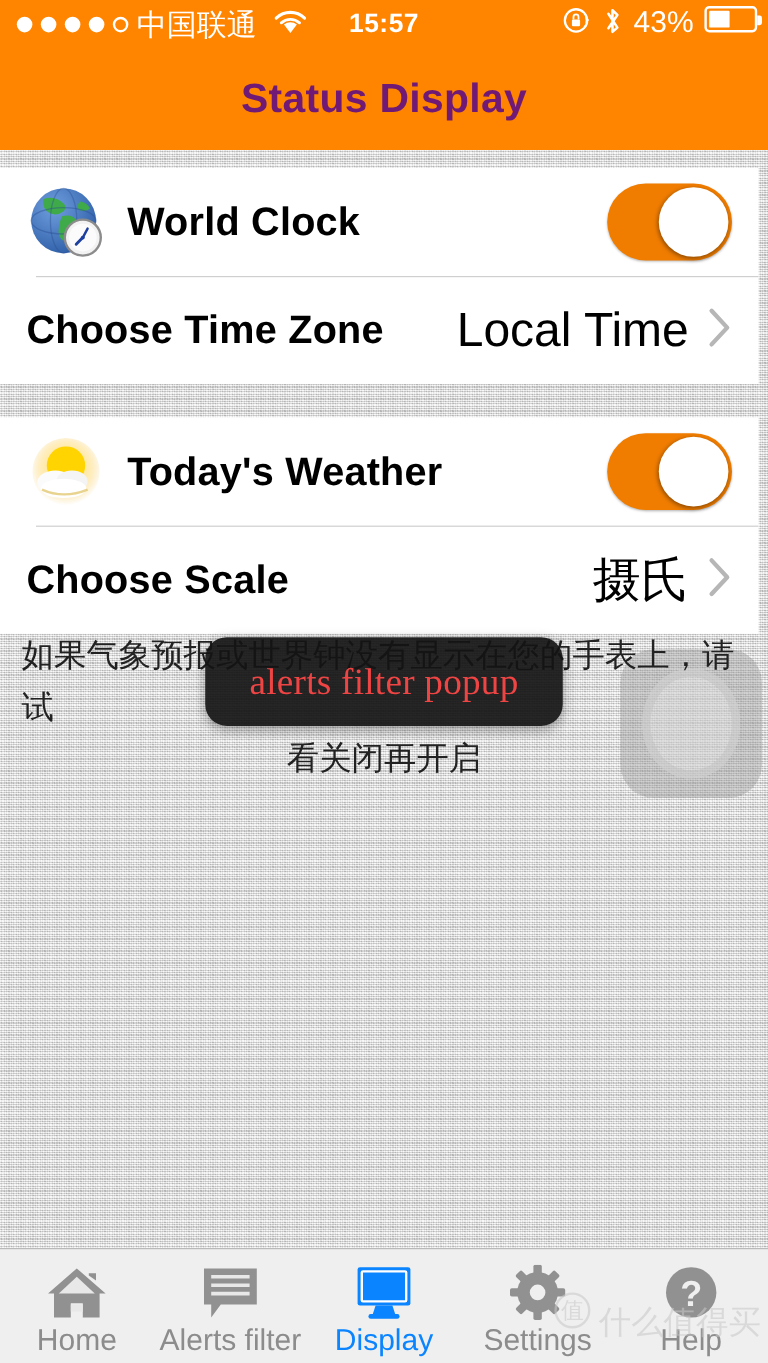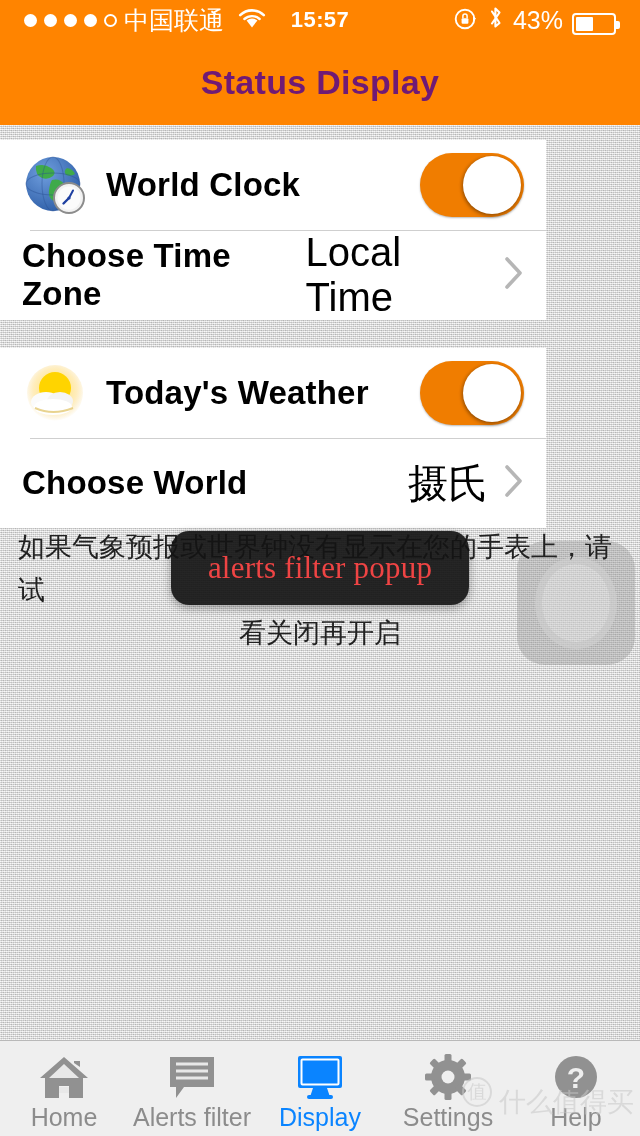--- a/index.html
+++ b/index.html
@@ -22,45 +22,45 @@
       repeating-linear-gradient(37deg, rgba(255,255,255,.25) 0 2px, rgba(140,140,140,.18) 2px 3px);
     z-index:0;
   }
 
   
   .statusbar{
     position:absolute; left:0; top:0; width:640px; height:40px;
     background:#FF8400; color:#fff; z-index:10;
     display:flex; align-items:center;
   }
-  .sb-left{ display:flex; align-items:center; gap:7px; padding-left:24px; }
+  .sb-left{ display:flex; align-items:center; gap:7px; padding-left:14px; }
   .dots{ display:flex; gap:7px; align-items:center; }
   .dot{ width:13px; height:13px; border-radius:50%; background:#fff; }
   .dot.hollow{ background:transparent; border:2px solid #fff; }
   .carrier{ font-size:25px; letter-spacing:0; line-height:1; font-family:"DejaVu Sans",sans-serif; }
   .wifi{ margin-left:6px; display:block; }
   .sb-center{ position:absolute; left:0; right:0; text-align:center;
               font-size:22px; font-weight:bold; letter-spacing:.4px; }
-  .sb-right{ margin-left:auto; display:flex; align-items:flex-end; gap:9px; padding-right:24px; }
+  .sb-right{ margin-left:auto; display:flex; align-items:flex-start; gap:9px; padding-right:9px; }
   .pct{ font-size:25px; }
   .battery{ width:44px; height:22px; border:2px solid #fff; border-radius:4px; position:relative; }
   .battery:after{ content:""; position:absolute; right:-6px; top:6px; width:4px; height:8px;
                   background:#fff; border-radius:0 2px 2px 0; }
   .battery i{ position:absolute; left:2px; top:2px; bottom:2px; width:43%; background:#fff; border-radius:1px; display:block; }
 
   
   .navbar{
     position:absolute; left:0; top:40px; width:640px; height:85px;
     background:#FF8400; z-index:10;
     display:flex; align-items:center; justify-content:center;
   }
   .nav-title{ color:#701a75; font-size:34px; font-weight:bold; letter-spacing:.3px; }
 
   
-  .group{ position:absolute; left:0; width:546px; background:#fff; z-index:5; }
+  .group{ position:absolute; left:0; width:632px; background:#fff; z-index:5; }
   .group.g1{ top:140px; }
   .group.g2{ top:348px; }
 
   .cell{ position:relative; height:90px; display:flex; align-items:center; padding:0 22px; background:#fff; }
   .cell + .cell:before{
     content:""; position:absolute; left:30px; right:0; top:0; height:1px; background:#cfcfcf;
   }
   .cell-title{ font-size:33px; font-weight:bold; color:#000; letter-spacing:.2px; }
   .cell-title.with-icon{ margin-left:18px; }
   .cell-right{ margin-left:auto; display:flex; align-items:center; gap:16px; }
@@ -252,21 +252,21 @@
     </span>
     <span class="cell-title with-icon">Today's Weather</span>
     <span class="cell-right">
       <span class="switch">
           <span class="knob"></span>
         </span>
     </span>
   </div>
 
   <div class="cell">
-    <span class="cell-title">Choose World</span>
+    <span class="cell-title">Choose Scale</span>
     <span class="cell-right">
       <span class="cell-value">摄氏</span>
       <span class="chev">
         <svg width="20" height="34" viewBox="0 0 20 34">
           <path d="M3 3 L16 17 L3 31" stroke="#b6b6b6" stroke-width="3.6" fill="none" stroke-linecap="round" stroke-linejoin="round"></path>
         </svg>
       </span>
     </span>
   </div>
 </div>

